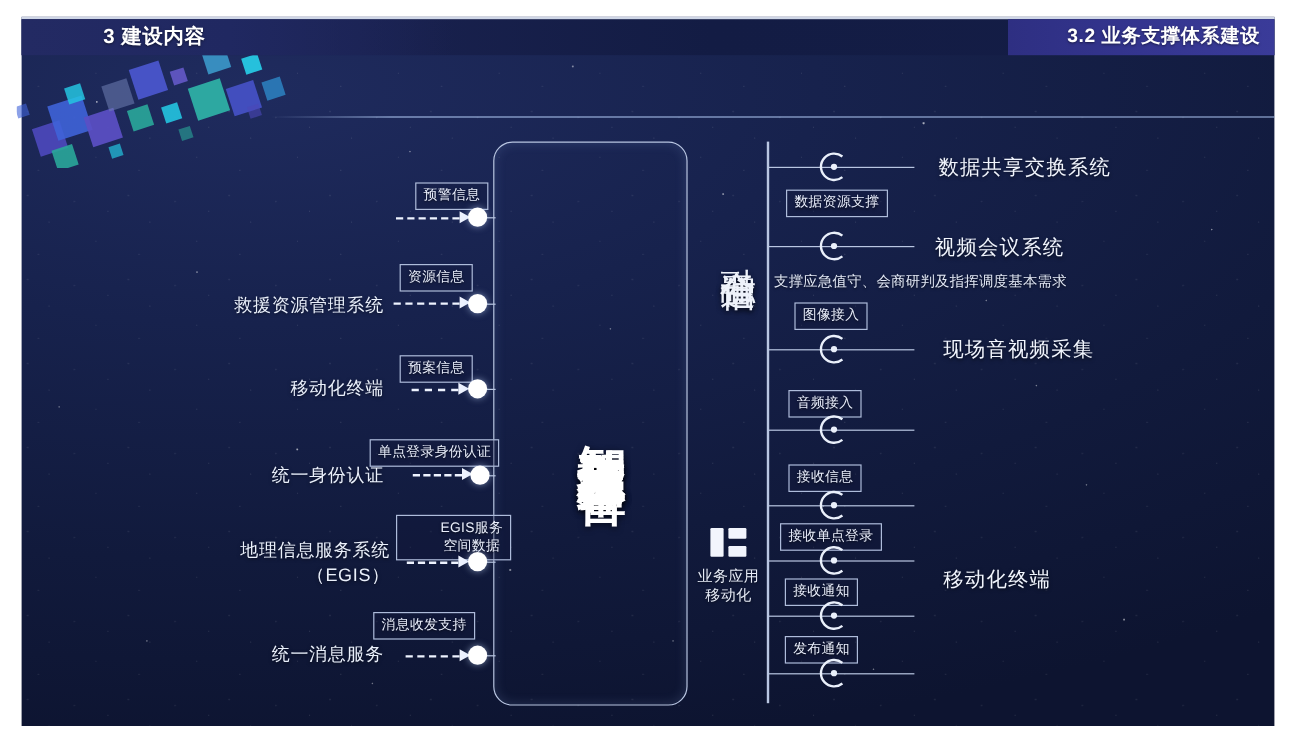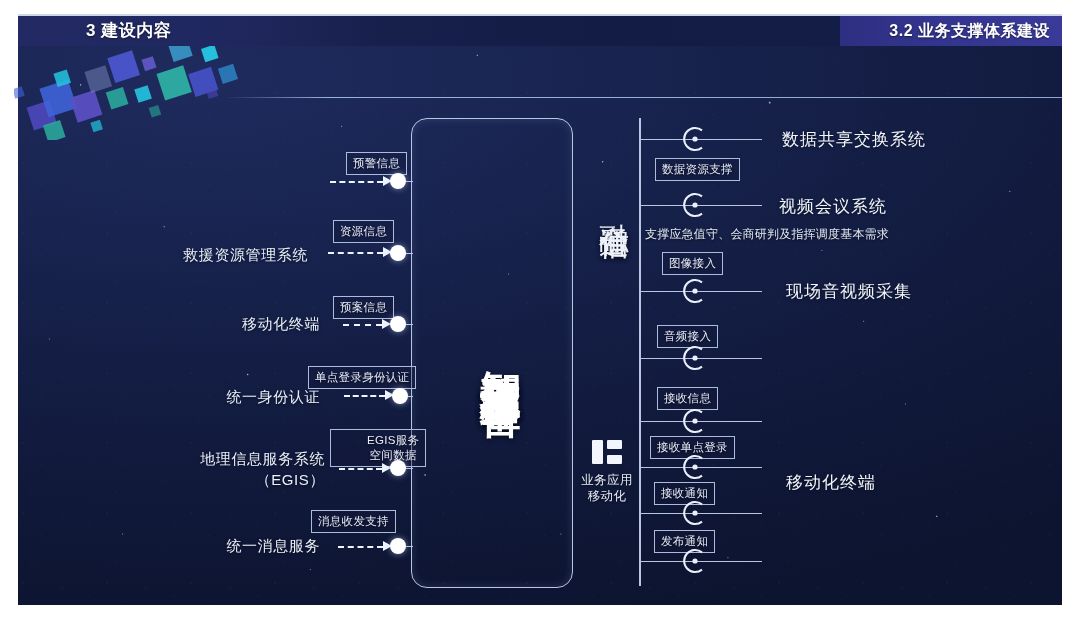--- a/index.html
+++ b/index.html
@@ -215,21 +215,21 @@
   <div class="mobile-cap">业务应用移动化</div>
 
   <div class="tagbox" style="left:346px;top:152px;">预警信息</div>
   <div class="dashline" style="left:330px;top:176px;width:62px;">
       <i></i>
       <b></b>
     </div>
   <div class="dot" style="left:390px;top:173px;"></div>
   <div class="stub" style="left:404px;top:180.5px;width:9px;"></div>
 
-  <div class="lbl-left" style="left:152px;top:244px;width:156px;">救援资源管理系统</div>
+  <div class="lbl-left" style="left:164px;top:244px;width:156px;">救援资源管理系统</div>
   <div class="tagbox" style="left:333px;top:220px;">资源信息</div>
   <div class="dashline" style="left:328px;top:247px;width:64px;">
       <i></i>
       <b></b>
     </div>
   <div class="dot" style="left:390px;top:245px;"></div>
   <div class="stub" style="left:404px;top:252.5px;width:9px;"></div>
 
   <div class="lbl-left" style="left:180px;top:313px;width:140px;">移动化终端</div>
   <div class="tagbox" style="left:333px;top:296px;">预案信息</div>

